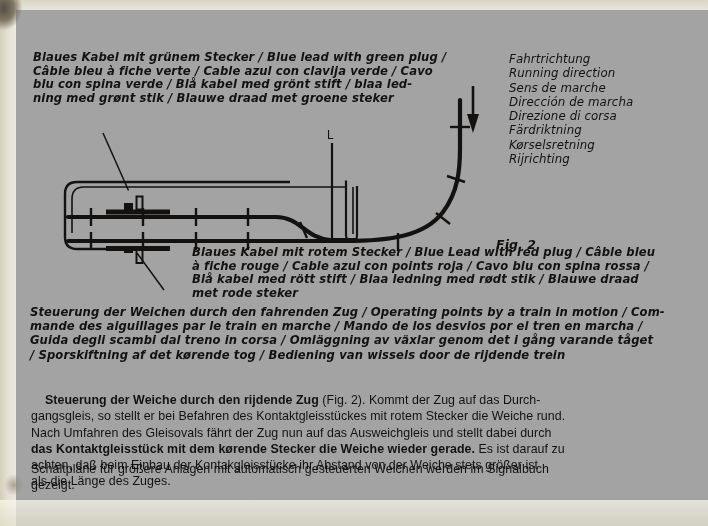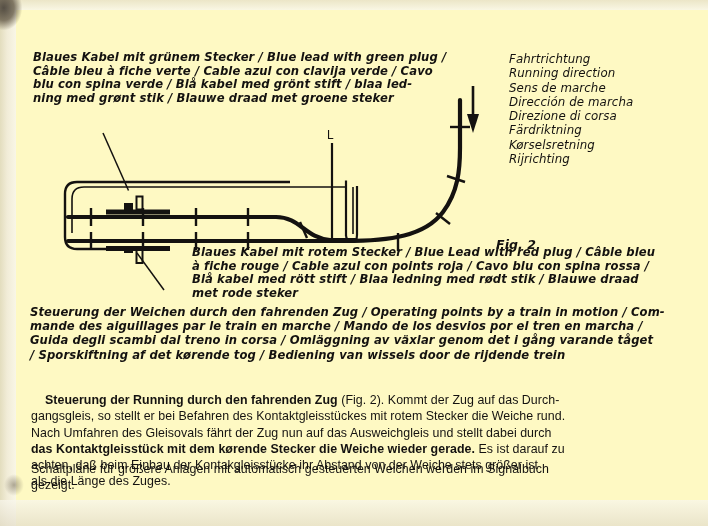--- a/index.html
+++ b/index.html
@@ -4,21 +4,21 @@
 <style>
   html, body {
     margin: 0;
     padding: 0;
     background: #ffffff;
   }
   #page {
     position: relative;
     width: 708px;
     height: 526px;
-    background: #fef9c3;
+    background: #a3a3a3;
     overflow: hidden;
     font-family: "DejaVu Sans", sans-serif;
     color: #141210;
   }
   
   #paper-edge-left {
     position: absolute; left: 0; top: 0; width: 16px; height: 526px;
     background: linear-gradient(to right, #ded8bd 0%, #efeadb 45%, #f8f6ec 100%);
     opacity: .85;
   }
@@ -188,21 +188,21 @@
 à fiche rouge / Cable azul con points roja / Cavo blu con spina rossa /
 Blå kabel med rött stift / Blaa ledning med rødt stik / Blauwe draad
 met rode steker</div>
 
   <div class="txt cap" style="left:30px; top:305px; line-height:14.2px;">Steuerung der Weichen durch den fahrenden Zug / Operating points by a train in motion / Com-
 mande des aiguillages par le train en marche / Mando de los desvios por el tren en marcha /
 Guida degli scambi dal treno in corsa / Omläggning av växlar genom det i gång varande tåget
 / Sporskiftning af det kørende tog / Bediening van wissels door de rijdende trein</div>
 
   <div class="bodytext" style="left:31px; top:376px; width:648px;">
-    <b>Steuerung der Running durch den fahrenden Zug</b><span> (Fig. 2). Kommt der Zug auf das Durch-
+    <b>Steuerung der Weiche durch den rijdende Zug</b><span> (Fig. 2). Kommt der Zug auf das Durch-
 gangsgleis, so stellt er bei Befahren des Kontaktgleisstückes mit rotem Stecker die Weiche rund.
 Nach Umfahren des Gleisovals fährt der Zug nun auf das Ausweichgleis und stellt dabei durch
 </span><b>das Kontaktgleisstück mit dem kørende Stecker die Weiche wieder gerade.</b><span> Es ist darauf zu
 achten, daß beim Einbau der Kontakgleisstücke ihr Abstand von der Weiche stets größer ist
 als die Länge des Zuges.</span>
   </div>
 
   <div class="bodytext" style="left:31px; top:461px; width:652px;">Schaltpläne für größere Anlagen mit automatisch gesteuerten Weichen werden im Signalbuch
 gezeigt.</div>
 

